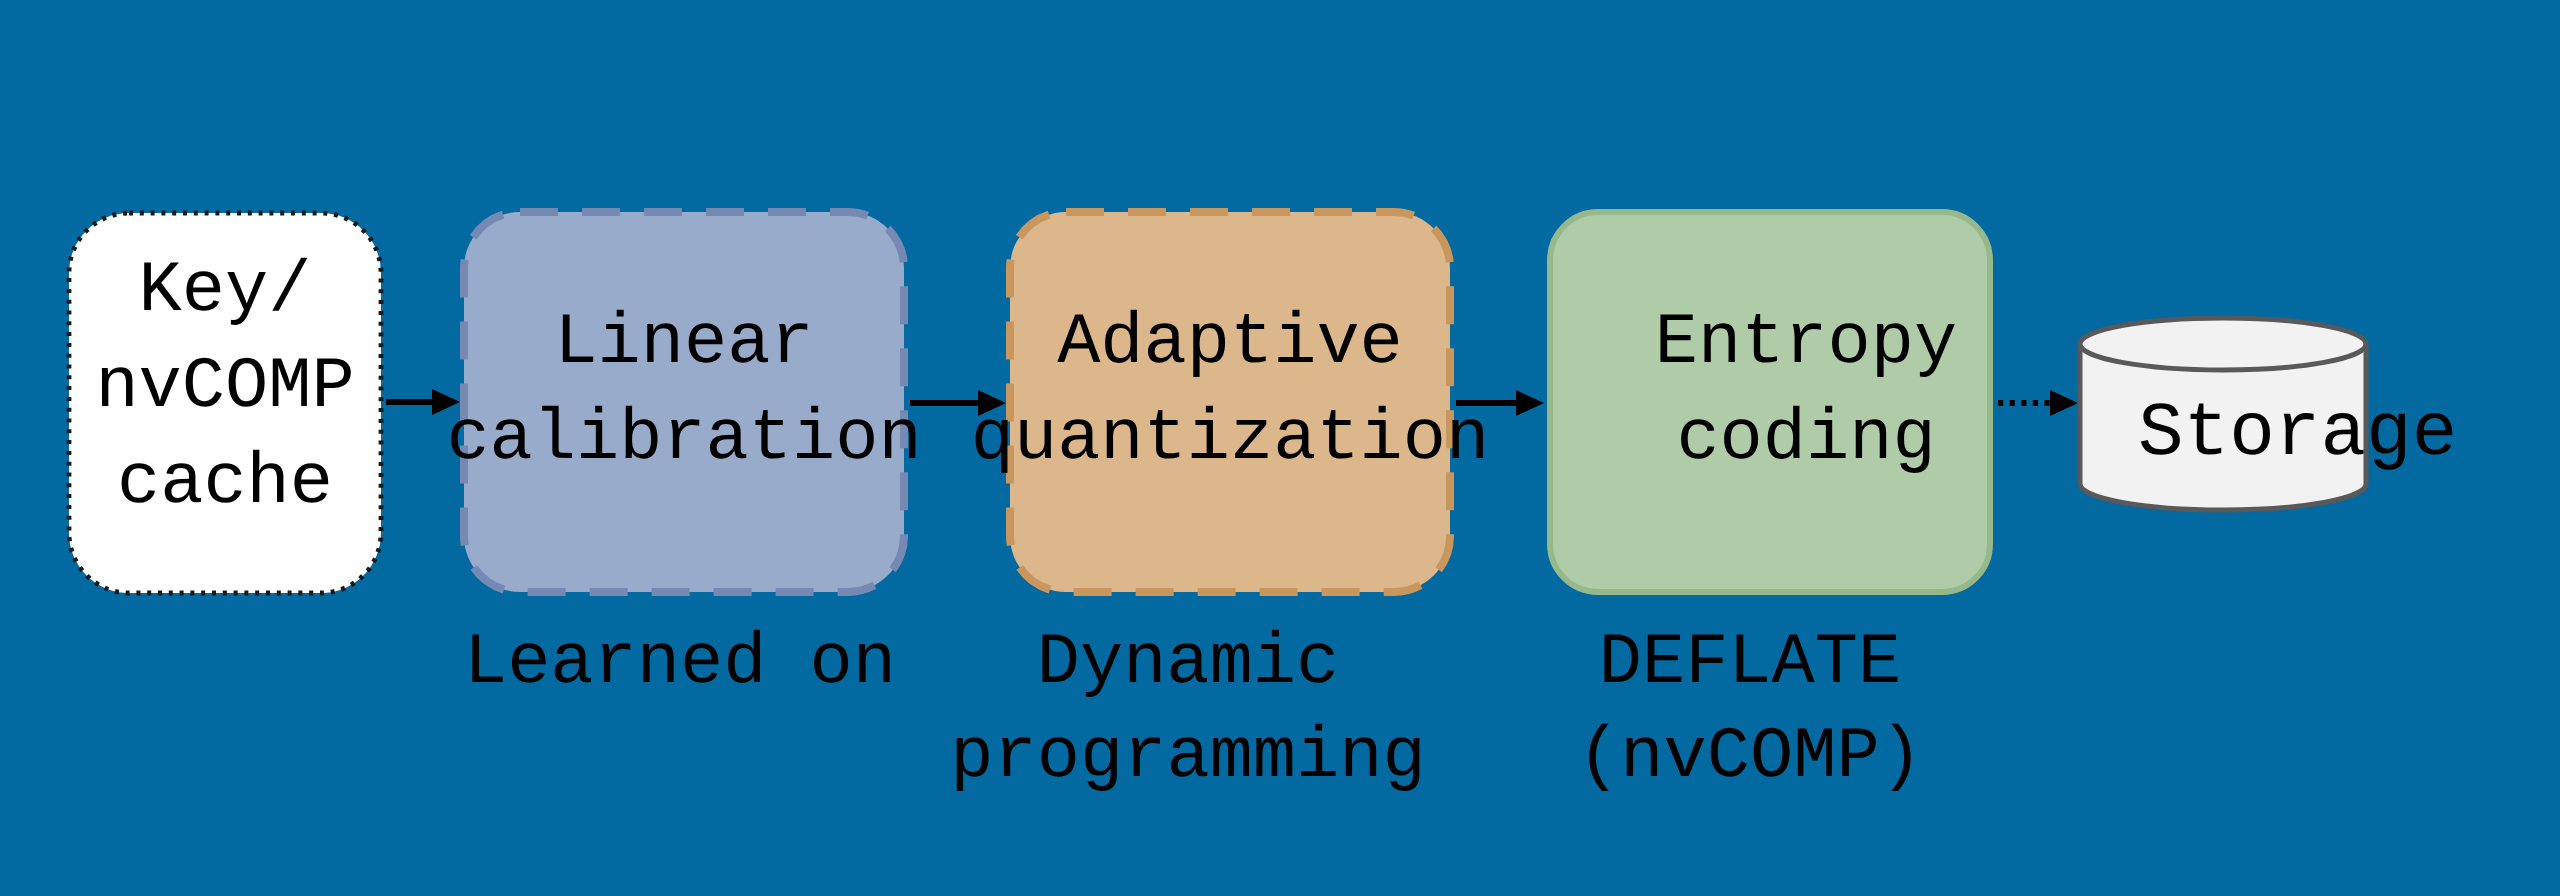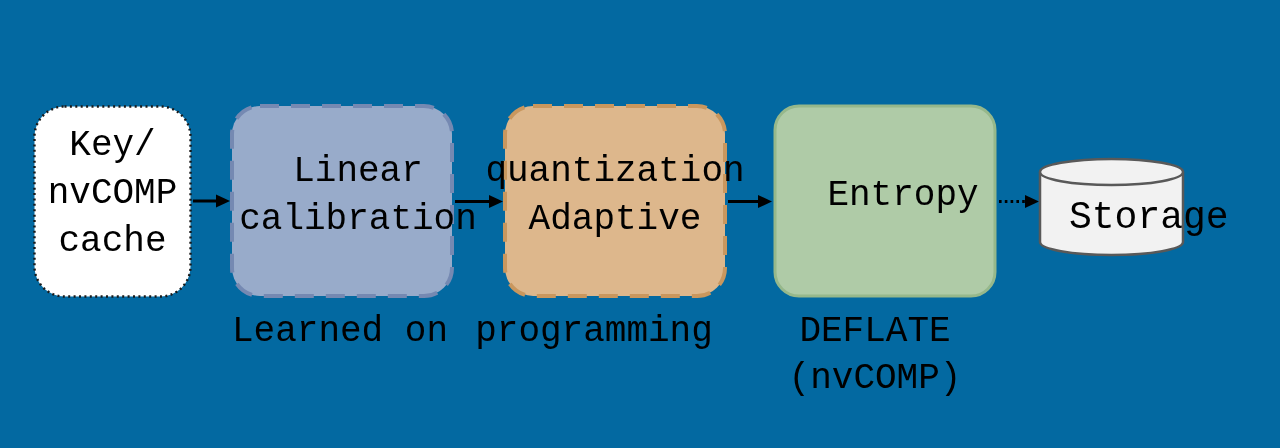--- a/index.html
+++ b/index.html
@@ -89,41 +89,43 @@
       <ellipse cx="1111.5" cy="172" rx="71.5" ry="13" stroke-width="2.5" fill="#F2F2F2" stroke="#595959"></ellipse>
     </g>
   </svg>
 
   <div class="node-label" style="left:34px; top:106px; width:157px; height:191px; padding-bottom:16px;">
     <span>Key/</span>
     <span>nvCOMP</span>
     <span>cache</span>
   </div>
 
-  <div class="node-label" style="left:248px; top:106px; width:220px; height:190px;">
+  <div class="node-label" style="left:232px; top:106px; width:220px; height:190px;">
     <span>Linear</span>
     <span>calibration</span>
   </div>
 
   <div class="node-label" style="left:505px; top:106px; width:220px; height:190px;">
+    <span>Adaptive</span>
     <span>quantization</span>
-    <span>Adaptive</span>
   </div>
 
   <div class="node-label" style="left:775px; top:106px; width:256px; height:190px;">
     <span>Entropy</span>
+    <span>coding</span>
   </div>
 
   <div class="storage-label">Storage</div>
 
   <div class="caption" style="left:200px;">
     <span>Learned on</span>
   </div>
 
   <div class="caption" style="left:454px;">
+    <span>Dynamic</span>
     <span>programming</span>
   </div>
 
   <div class="caption" style="left:735px;">
     <span>DEFLATE</span>
     <span>(nvCOMP)</span>
   </div>
 
 </div>
 

